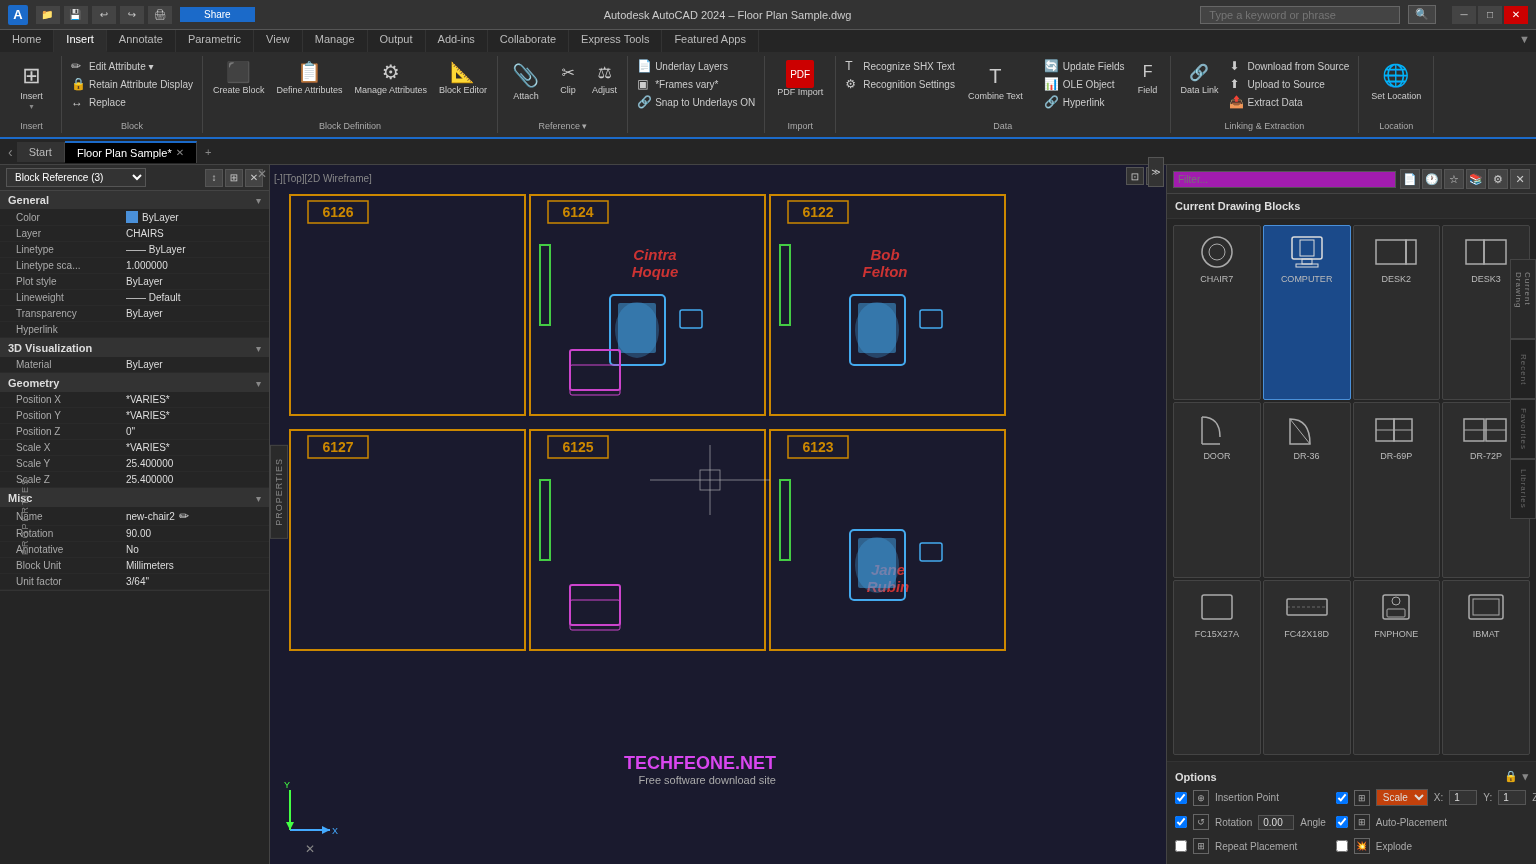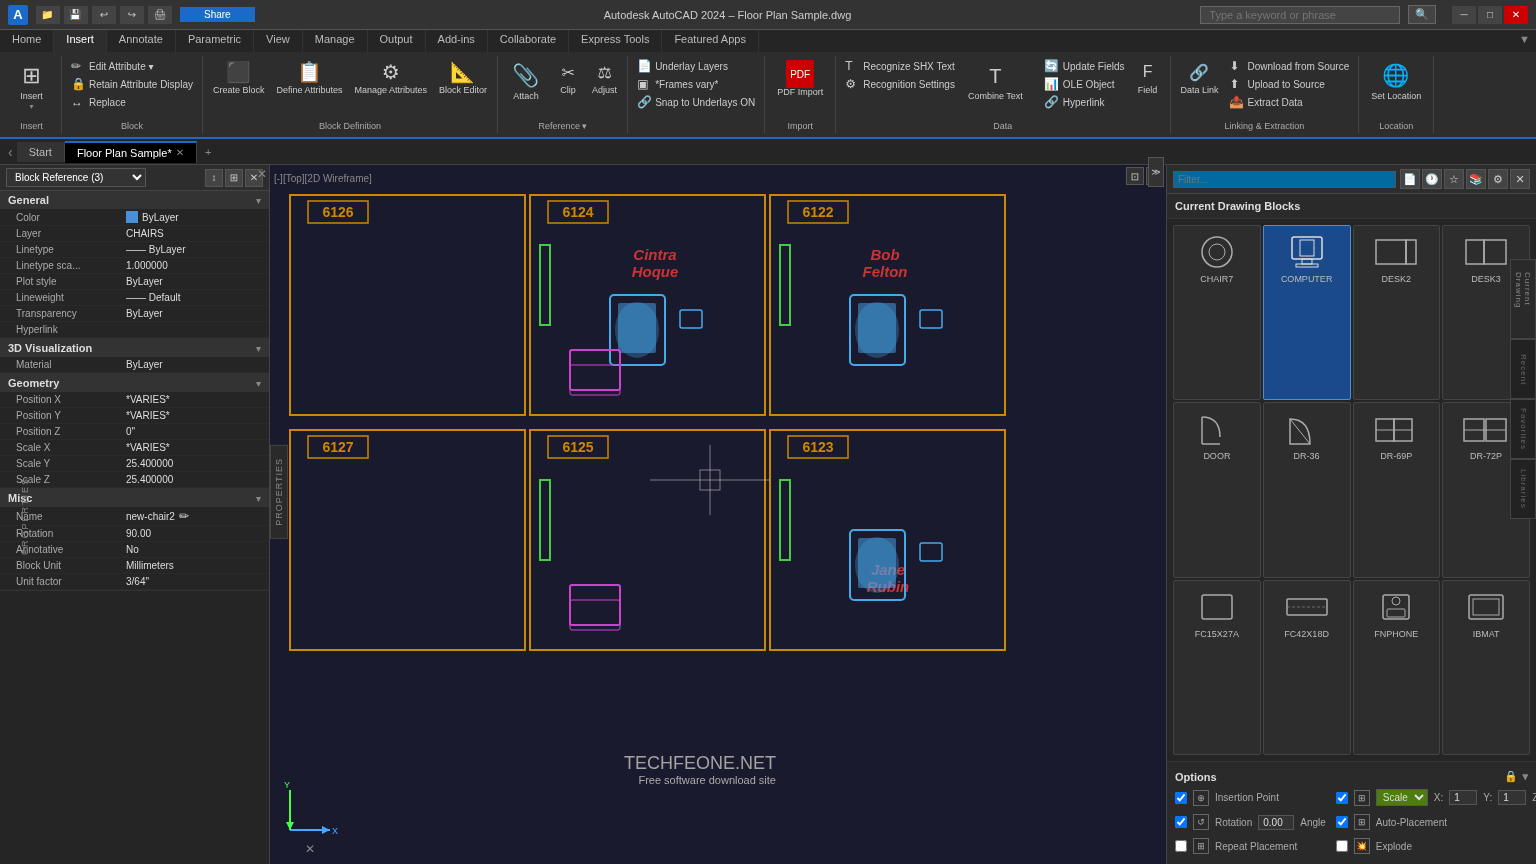--- a/index.html
+++ b/index.html
@@ -63,21 +63,21 @@
     .prop-row .prop-value { flex: 1; font-size: 10px; color: #ddd; display: flex; align-items: center; gap: 4px; }
     .prop-row .color-swatch { width: 12px; height: 12px; background: #4a90d9; display: inline-block; }
 
     
     #canvas-area { flex: 1; background: #1a1a2e; position: relative; overflow: hidden; }
     #viewport-label { position: absolute; top: 8px; left: 4px; color: #888; font-size: 10px; }
 
     
     #right-panel { width: 370px; background: #252525; border-left: 1px solid #444; display: flex; flex-direction: column; }
     #right-panel-header { background: #2d2d2d; padding: 4px 6px; display: flex; align-items: center; gap: 4px; border-bottom: 1px solid #444; }
-    #right-panel-search { flex: 1; background: #0369a1; border: 1px solid #555; color: #ccc; padding: 2px 4px; font-size: 10px; }
+    #right-panel-search { flex: 1; background: #a21caf; border: 1px solid #555; color: #ccc; padding: 2px 4px; font-size: 10px; }
     #right-panel-icons { display: flex; gap: 2px; }
     #right-panel-icons .icon-btn { width: 20px; height: 20px; background: #444; border: 1px solid #555; display: flex; align-items: center; justify-content: center; font-size: 11px; cursor: pointer; color: #ccc; }
 
     #blocks-title { padding: 6px 8px; font-size: 11px; font-weight: bold; color: #ddd; border-bottom: 1px solid #333; background: #2a2a2a; }
 
     #blocks-grid { display: grid; grid-template-columns: repeat(4, 1fr); gap: 2px; padding: 6px; flex: 1; overflow-y: auto; }
     .block-item { display: flex; flex-direction: column; align-items: center; padding: 6px 4px; background: #2d2d2d; border: 1px solid #444; cursor: pointer; border-radius: 2px; }
     .block-item.selected { background: #1b4a8a; border-color: #4a90d9; }
     .block-item .block-icon { width: 50px; height: 40px; display: flex; align-items: center; justify-content: center; }
     .block-item .block-name { font-size: 9px; color: #bbb; text-align: center; margin-top: 2px; }
@@ -87,21 +87,21 @@
     #options-title { font-size: 11px; font-weight: bold; color: #ddd; margin-bottom: 6px; display: flex; align-items: center; justify-content: space-between; }
     .option-row { display: flex; align-items: center; gap: 6px; margin-bottom: 4px; }
     .option-row label { font-size: 10px; color: #aaa; }
     .option-row input[type="checkbox"] { width: 12px; height: 12px; }
     .option-row input[type="text"] { background: #333; border: 1px solid #555; color: #ddd; padding: 1px 4px; font-size: 10px; width: 40px; }
     .option-row select { background: #333; border: 1px solid #555; color: #ddd; padding: 1px 4px; font-size: 10px; }
     .options-grid { display: grid; grid-template-columns: 1fr 1fr; gap: 4px 10px; }
 
     
     #watermark { position: absolute; bottom: 80px; right: 390px; text-align: right; z-index: 5; }
-    #watermark .wm-line1 { font-size: 18px; font-weight: normal; color: #a3a3a3; font-family: Arial; }
+    #watermark .wm-line1 { font-size: 18px; font-weight: bold; color: #d946ef; font-family: Arial; }
     #watermark .wm-line2 { font-size: 11px; color: #aaa; }
 
     
     .dropdown-arrow { font-size: 8px; color: #888; }
 
     
     #props-close { position: absolute; top: 2px; right: 2px; background: none; border: none; color: #888; cursor: pointer; font-size: 12px; }
   </style>
 </head>
 <body>
@@ -728,21 +728,21 @@
 
         <div class="option-row">
           <input type="checkbox" checked="" style="">
           <span style="width:16px;height:16px;display:inline-flex;align-items:center;justify-content:center;border:1px solid #666;font-size:9px;color:#aaa;">⊕</span>
           <label>Insertion Point</label>
         </div>
 
         <div class="option-row">
           <input type="checkbox" checked="" style="">
           <span style="width:16px;height:16px;display:inline-flex;align-items:center;justify-content:center;border:1px solid #666;font-size:9px;color:#aaa;">⊞</span>
-          <select style="background:#4d7c0f;border:1px solid #555;color:#ddd;font-size:10px;padding:1px 2px;">
+          <select style="background:#c2410c;border:1px solid #555;color:#ddd;font-size:10px;padding:1px 2px;">
             <option>Scale</option>
           </select>
           <label>X:</label>
           <input type="text" style="width: 28px;" value="1">
           <label>Y:</label>
           <input type="text" style="width: 28px;" value="1">
           <label>Z:</label>
 
         </div>
 

